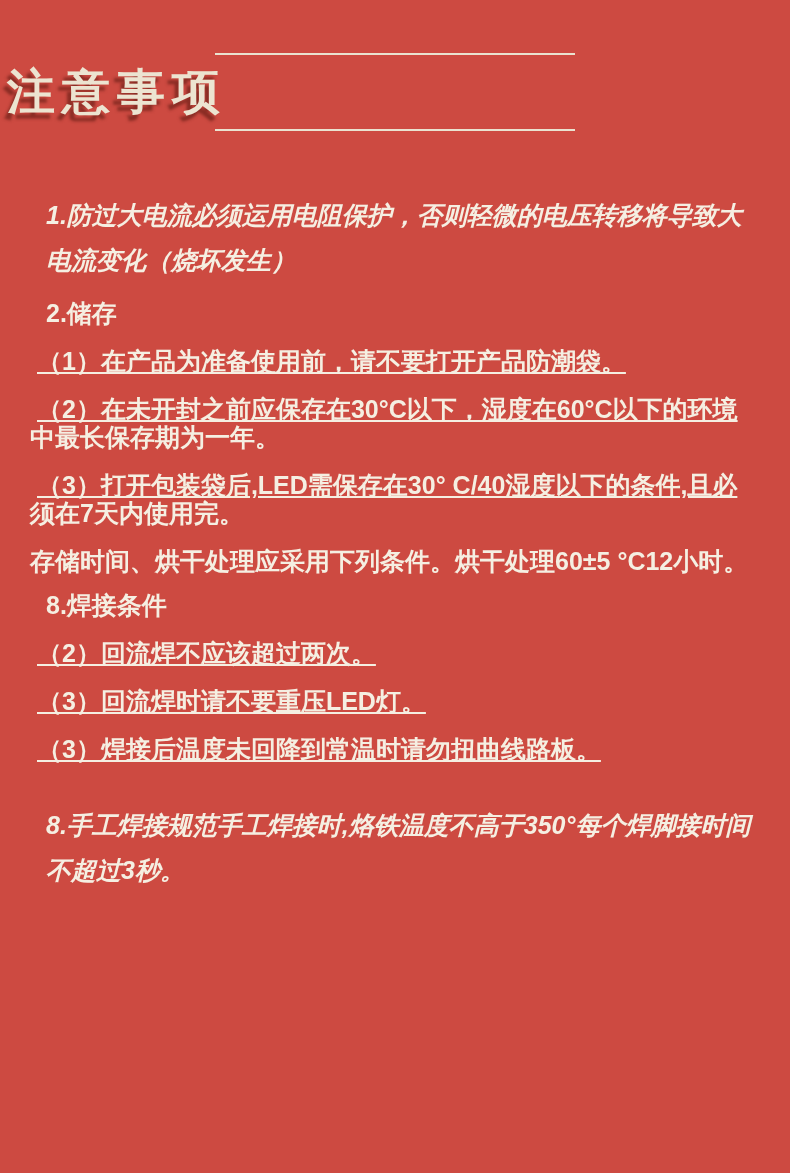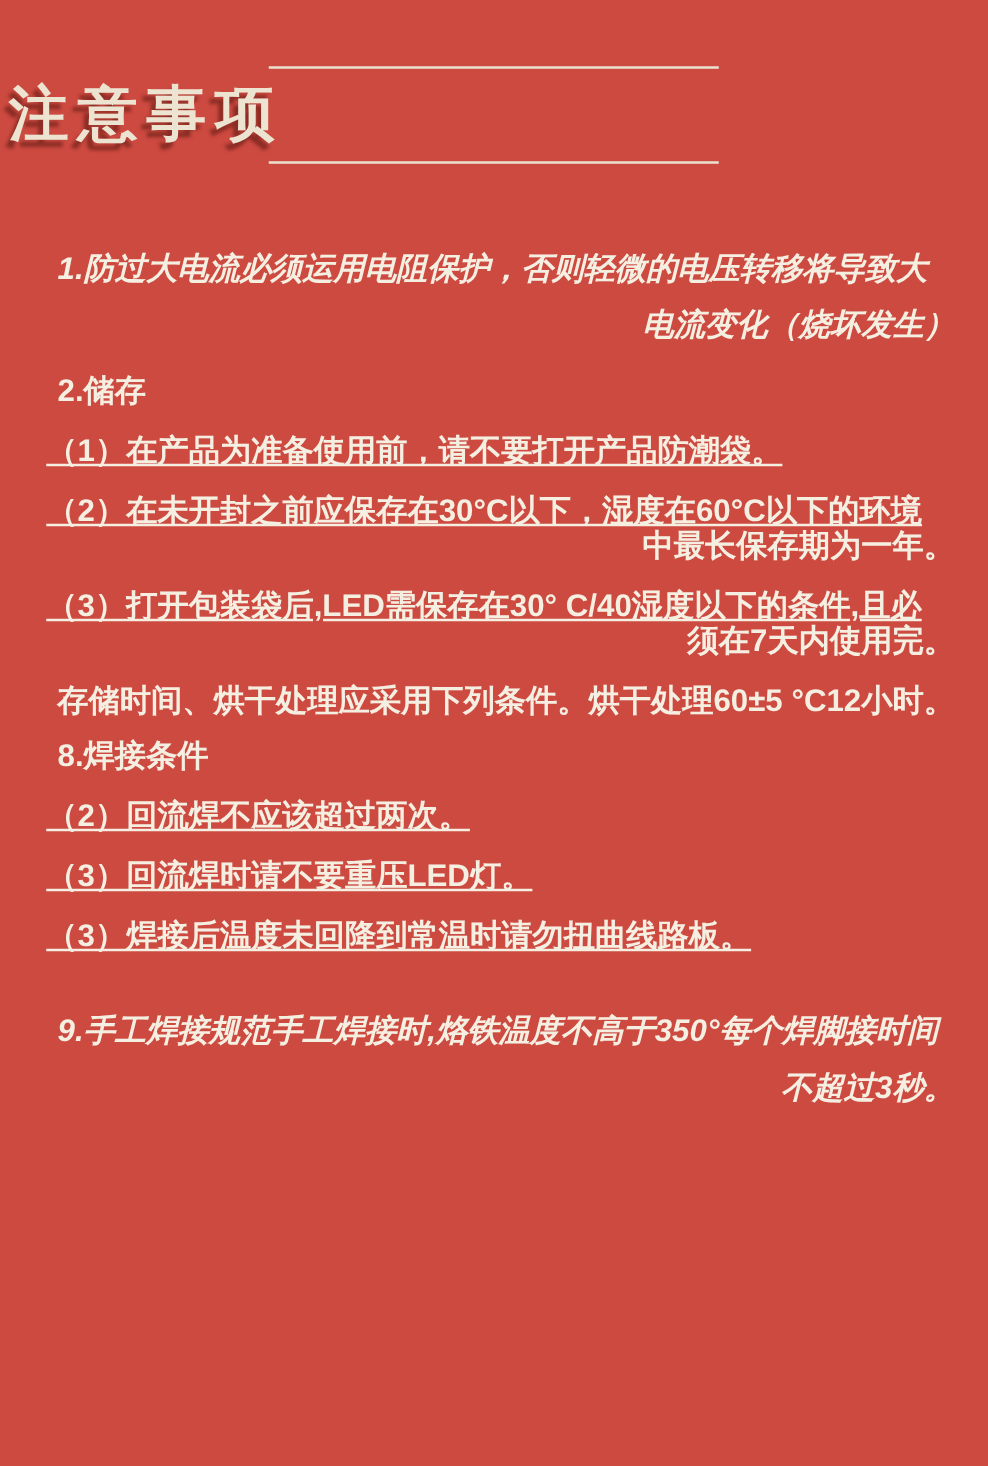--- a/index.html
+++ b/index.html
@@ -44,21 +44,21 @@
     white-space: pre;
   }
   .block { margin-top: 20px; }
   .block.heading { margin-top: 16px; }
   .block.para { margin-top: 40px; }
   .block:first-child { margin-top: 62px; }
   .block.para { margin-left: 16px; }
   .block.para .line { line-height: 45px; font-style: italic; }
   .line.i-num   { margin-left: 16px; }
   .line.i-paren { margin-left: 7px; text-decoration: underline; }
-  .line.i-cont  { margin-left: 0; text-align: right; }
+  .line.i-cont  { margin-left: 0; }
   .block.para .line.i-num,
   .block.para .line.i-paren,
   .block.para .line.i-cont { margin-left: 0; }
 </style>
 </head>
 <body>
 
 <div class="page">
   <div class="notice-header">
     <div class="rule rule-top"></div>
@@ -95,17 +95,17 @@
       <div class="block item">
         <div class="line i-paren">（2）回流焊不应该超过两次。</div>
       </div>
       <div class="block item">
         <div class="line i-paren">（3）回流焊时请不要重压LED灯。</div>
       </div>
       <div class="block item">
         <div class="line i-paren">（3）焊接后温度未回降到常温时请勿扭曲线路板。</div>
       </div>
       <div class="block para">
-        <div class="line i-num">9.手工焊接规范手工焊接时,烙铁温度不高于350°每个焊脚接时间</div>
+        <div class="line i-num">8.手工焊接规范手工焊接时,烙铁温度不高于350°每个焊脚接时间</div>
         <div class="line i-cont">不超过3秒。</div>
       </div>
     </div>
 </div>
 
 </body></html>

